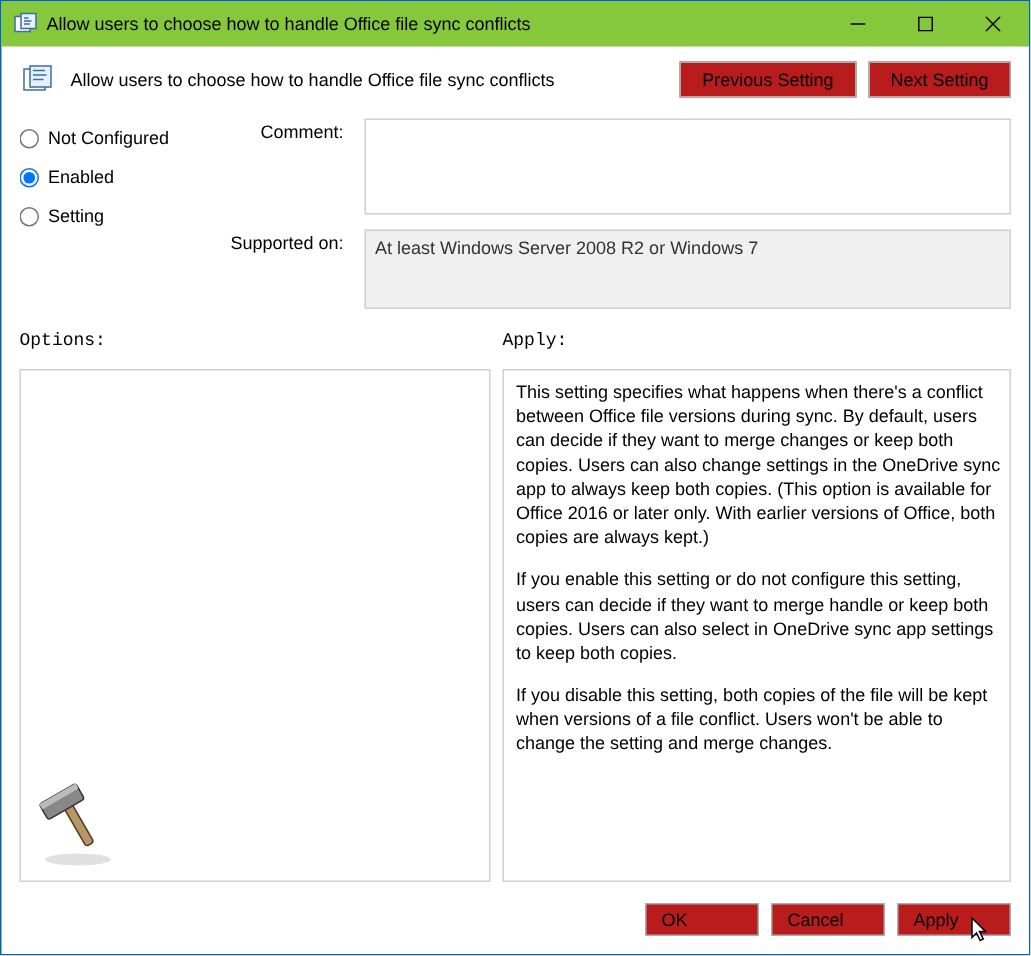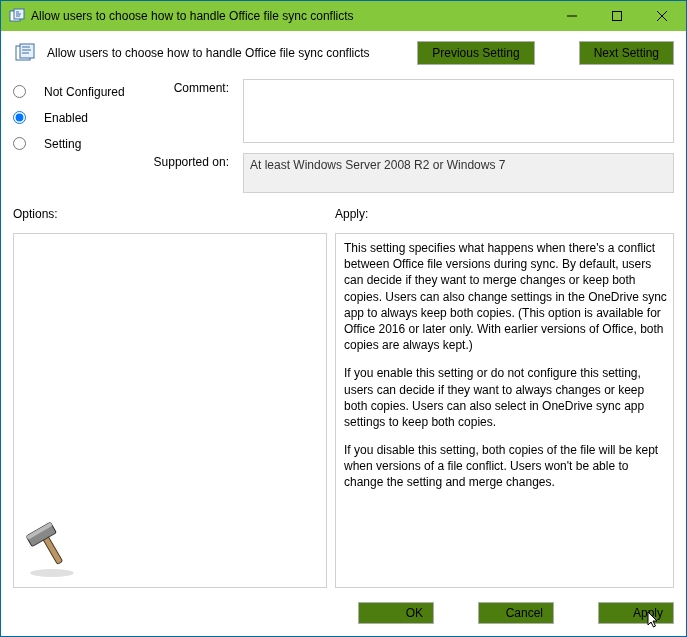--- a/index.html
+++ b/index.html
@@ -51,58 +51,58 @@
       display: flex;
       align-items: center;
       gap: 10px;
       padding: 0 0 6px 0;
     }
     .header-row .hicon { width: 24px; height: 24px; display:flex; align-items:center; justify-content:center;}
     .header-row .htitle { flex: 1; font-size: 12px; }
     .nav-buttons { display: flex; gap: 8px; }
     .btn {
       border: 1px solid #adadad;
-      background: #4d7c0f;
+      background: #b91c1c;
       padding: 4px 14px;
       font: inherit;
       min-width: 80px;
-      text-align: right;
+      text-align: left;
       cursor: default;
-      margin-left: 36px;
     }
     .radiogroup {
       display: flex;
       flex-direction: column;
       gap: 12px;
       padding-top: 6px;
       width: 120px;
     }
-    .radio-row { display: flex; align-items: flex-start; gap: 18px; }
+    .radio-row { display: flex; align-items: flex-end; gap: 6px; }
     .radio-row input { margin: 0; width:13px; height:13px; }
     .top-grid {
       display: flex;
       gap: 10px;
     }
     .fields-col { flex: 1; display:flex; flex-direction:column; gap: 10px; }
     .field-row { display:flex; gap: 14px; }
     .field-label { width: 86px; text-align: right; padding-top: 2px; }
     .ta {
       flex: 1;
       border: 1px solid #d0d0d0;
       background: #fff;
       font: inherit;
       padding: 4px 6px;
       resize: none;
       overflow-y: scroll;
     }
     .comment-ta { height: 64px; }
-    .supported-ta { height: 40px; background: #f0f0f0; color: #333; }
+    .supported-ta { height: 53px; background: #f0f0f0; color: #333; }
     .mid-labels {
       display: flex;
       margin-top: 6px;
+      font-family: Liberation Mono, monospace;
     }
     .mid-labels .l1 { width: 322px; }
     .panels {
       display: flex;
       gap: 8px;
       flex: 1;
       margin-top: 4px;
     }
     .panel {
       border: 1px solid #d0d0d0;
@@ -226,21 +226,21 @@
               <rect x="27" y="10" width="6" height="36" rx="2" fill="#b99664" stroke="#4a3a26"></rect>
               <rect x="14" y="6" width="28" height="12" rx="2" fill="#888" stroke="#333"></rect>
               <rect x="14" y="6" width="28" height="4" rx="1" fill="#bbb"></rect>
             </g>
             <ellipse cx="30" cy="54" rx="22" ry="4" fill="rgba(0,0,0,0.12)"></ellipse>
           </svg>
         </div>
       </div>
       <div class="panel help">
         <p>This setting specifies what happens when there's a conflict between Office file versions during sync. By default, users can decide if they want to merge changes or keep both copies. Users can also change settings in the OneDrive sync app to always keep both copies. (This option is available for Office 2016 or later only. With earlier versions of Office, both copies are always kept.)</p>
-        <p>If you enable this setting or do not configure this setting, users can decide if they want to always changes or keep both copies. Users can also select in OneDrive sync app settings to keep both copies.</p>
+        <p>If you enable this setting or do not configure this setting, users can decide if they want to merge handle or keep both copies. Users can also select in OneDrive sync app settings to keep both copies.</p>
         <p>If you disable this setting, both copies of the file will be kept when versions of a file conflict. Users won't be able to change the setting and merge changes.</p>
       </div>
     </div>
 
     <div class="footer">
       <button class="btn">OK</button>
       <button class="btn">Cancel</button>
       <button class="btn">Apply</button>
     </div>
 

